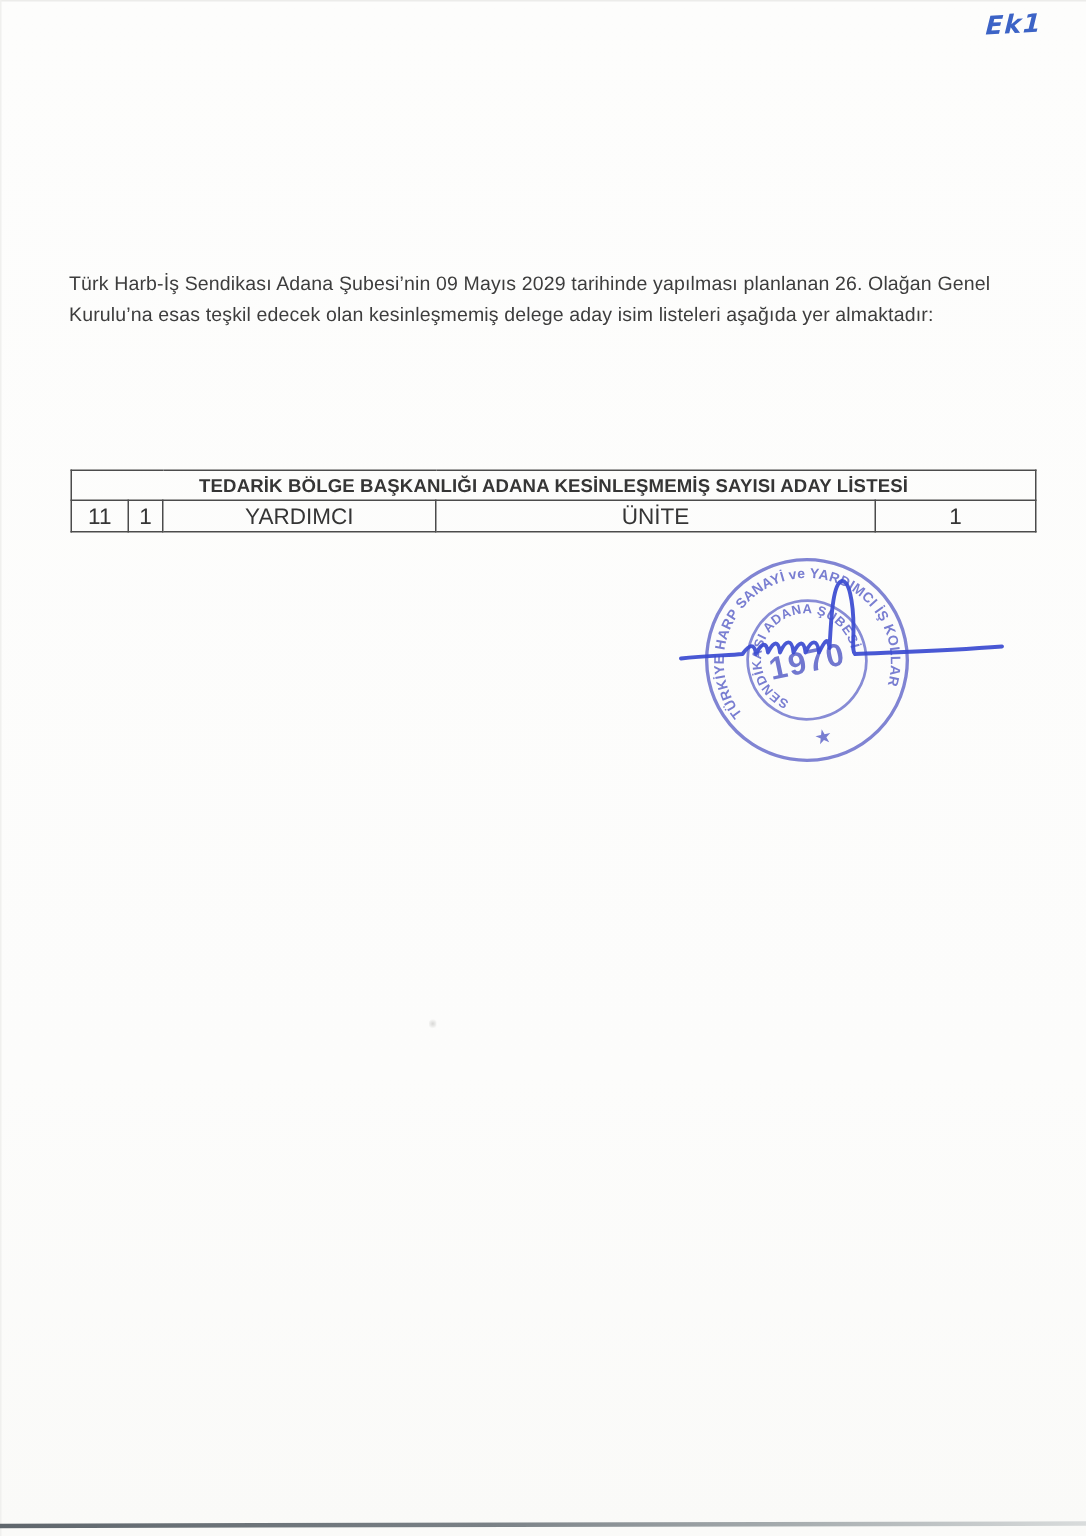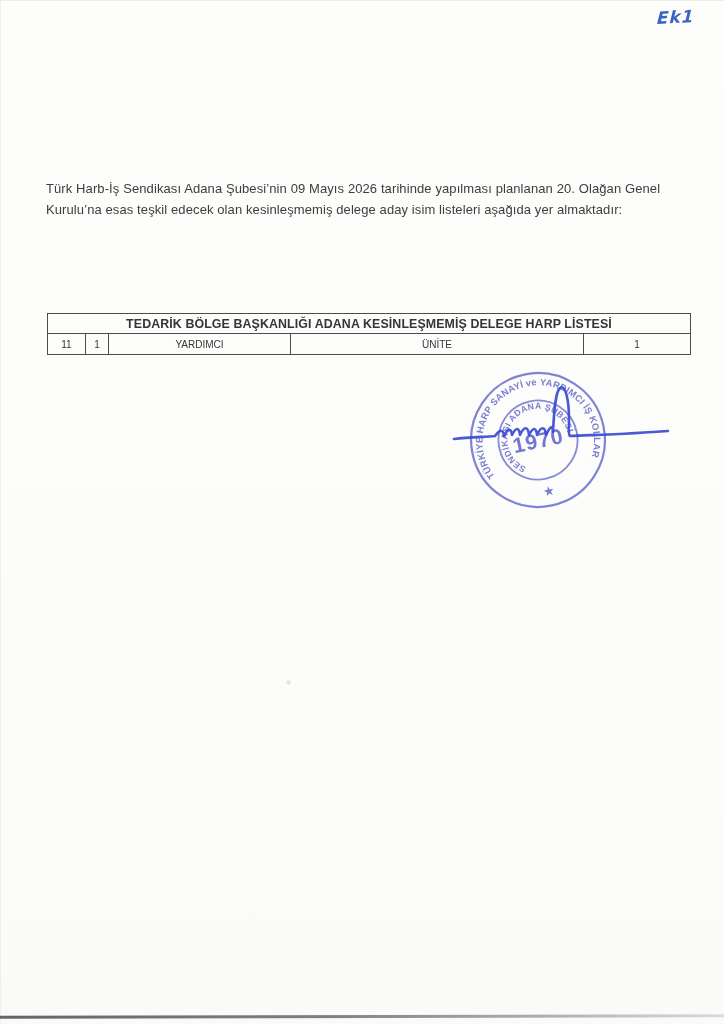--- a/index.html
+++ b/index.html
@@ -70,21 +70,21 @@
     letter-spacing: 0.1px;
   }
   .doc-table .header-row th {
     font-weight: bold;
     height: 33px;
     line-height: 15px;
     font-size: 12.4px;
   }
   .doc-table .data-row td {
     height: 21px;
-    font-size: 10px;
+    font-size: 15px;
   }
 
   .stamp-wrap {
     position: absolute; left: 462px; top: 364px; width: 152px; height: 152px;
     transform: rotate(-12deg);
     opacity: 0.88;
   }
   .signature-wrap {
     position: absolute; left: 440px; top: 374px; width: 240px; height: 90px;
   }
@@ -92,33 +92,33 @@
 </head>
 <body>
 
 <div class="page">
 
   <div class="page-top-edge"></div>
   <div class="page-left-edge"></div>
 
   <div class="handwritten-annotation">Ek1</div>
 
-  <p class="intro-paragraph">Türk Harb-İş Sendikası Adana Şubesi’nin 09 Mayıs 2026 tarihinde yapılması planlanan 20. Olağan Genel Kurulu’na esas teşkil edecek olan kesinleşmemiş delege aday isim listeleri aşağıda yer almaktadır:</p>
+  <p class="intro-paragraph">Türk Harb-İş Sendikası Adana Şubesi’nin 09 Mayıs 2029 tarihinde yapılması planlanan 26. Olağan Genel Kurulu’na esas teşkil edecek olan kesinleşmemiş delege aday isim listeleri aşağıda yer almaktadır:</p>
 
   <table class="doc-table">
     <colgroup>
       <col style="width:38px">
         <col style="width:23px">
         <col style="width:182px">
         <col style="width:293px">
         <col style="width:107px">
     </colgroup>
     <tbody>
       <tr>
-        <td class="title-cell" colspan="5">TEDARİK BÖLGE BAŞKANLIĞI ADANA KESİNLEŞMEMİŞ DELEGE HARP LİSTESİ</td>
+        <td class="title-cell" colspan="5">TEDARİK BÖLGE BAŞKANLIĞI ADANA KESİNLEŞMEMİŞ SAYISI ADAY LİSTESİ</td>
       </tr>
       <tr class="data-row">
         <td>11</td>
         <td>1</td>
         <td>YARDIMCI</td>
         <td>ÜNİTE</td>
         <td>1</td>
       </tr>
     </tbody>
   </table>

